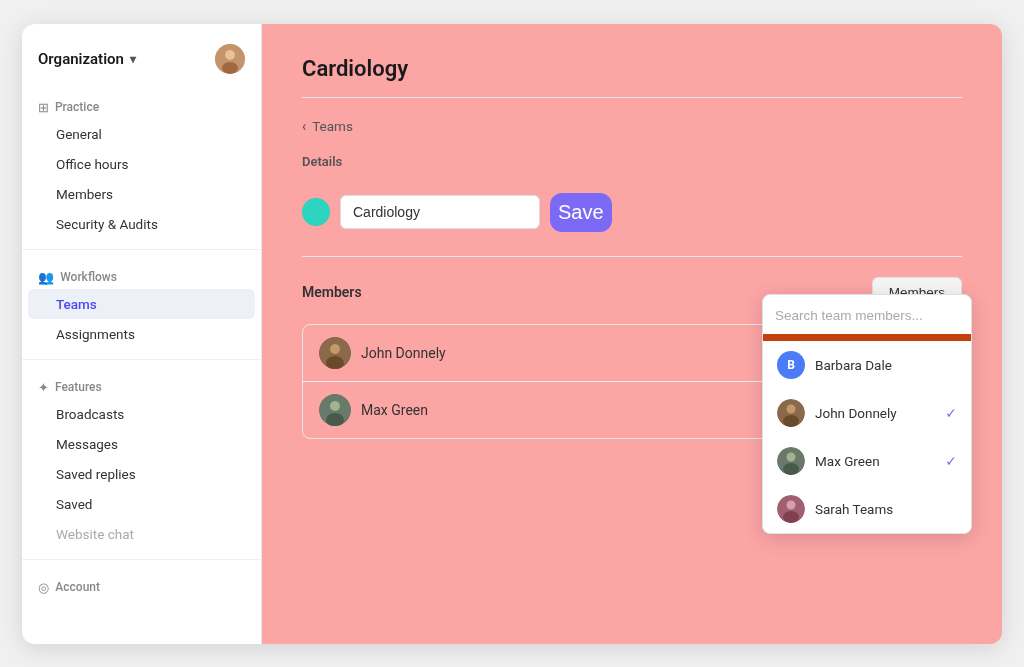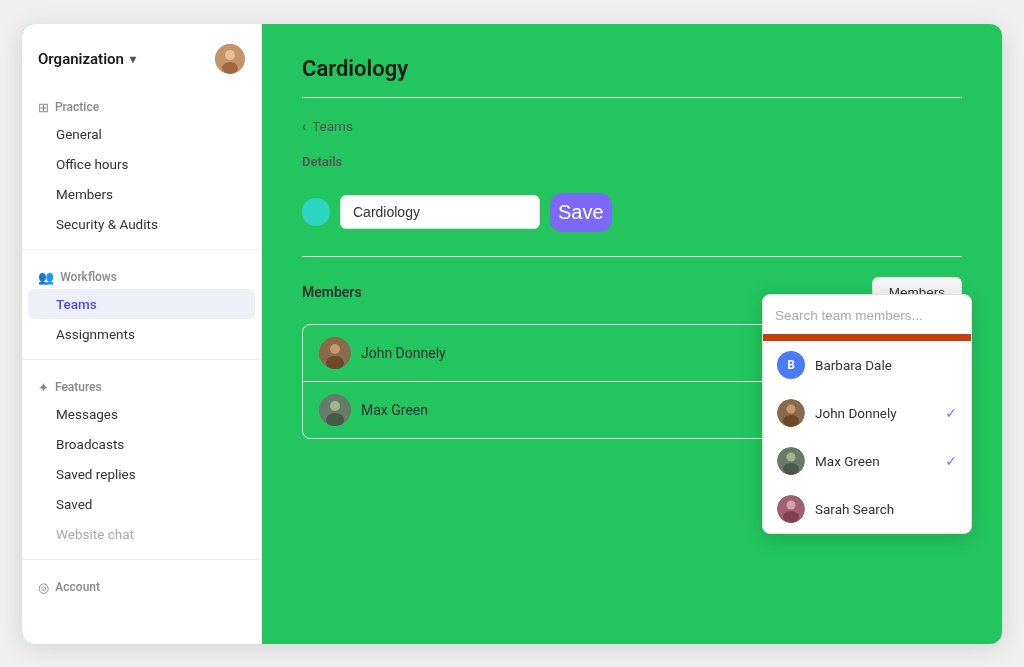--- a/index.html
+++ b/index.html
@@ -8,21 +8,21 @@
       background: #f0f0f0;
       display: flex;
       align-items: center;
       justify-content: center;
       min-height: 100vh;
       padding: 20px;
     }
     .app-container {
       width: 980px;
       min-height: 620px;
-      background: #22c55e;
+      background: #fca5a5;
       border-radius: 12px;
       box-shadow: 0 4px 24px rgba(0,0,0,0.12);
       display: flex;
       overflow: hidden;
     }
     
     .sidebar {
       width: 240px;
       min-width: 240px;
       background: #fff;
@@ -332,24 +332,24 @@
       <span>Assignments</span>
     </div>
 
     <div class="sidebar-divider"></div>
 
     <div class="sidebar-section-label">
       <span class="icon">✦</span>
       <span>Features</span>
     </div>
     <div class="sidebar-item">
+      <span>Broadcasts</span>
+    </div>
+    <div class="sidebar-item">
       <span>Messages</span>
-    </div>
-    <div class="sidebar-item">
-      <span>Broadcasts</span>
     </div>
     <div class="sidebar-item">
       <span>Saved replies</span>
     </div>
     <div class="sidebar-item">
       <span>Saved</span>
     </div>
     <div class="sidebar-item muted">
       <span>Website chat</span>
     </div>
@@ -446,17 +446,17 @@
         <span class="check">✓</span>
       </div>
       <div class="dropdown-item">
         <div class="dropdown-avatar-img">
           <svg width="28" height="28" viewBox="0 0 28 28">
             <circle cx="14" cy="14" r="14" fill="#a06070"></circle>
             <circle cx="14" cy="10" r="4.5" fill="#d4a0b0"></circle>
             <ellipse cx="14" cy="22" rx="8" ry="6" fill="#804050"></ellipse>
           </svg>
         </div>
-        <span>Sarah Search</span>
+        <span>Sarah Teams</span>
       </div>
     </div>
   </div>
 </div>
 
 </body></html>

